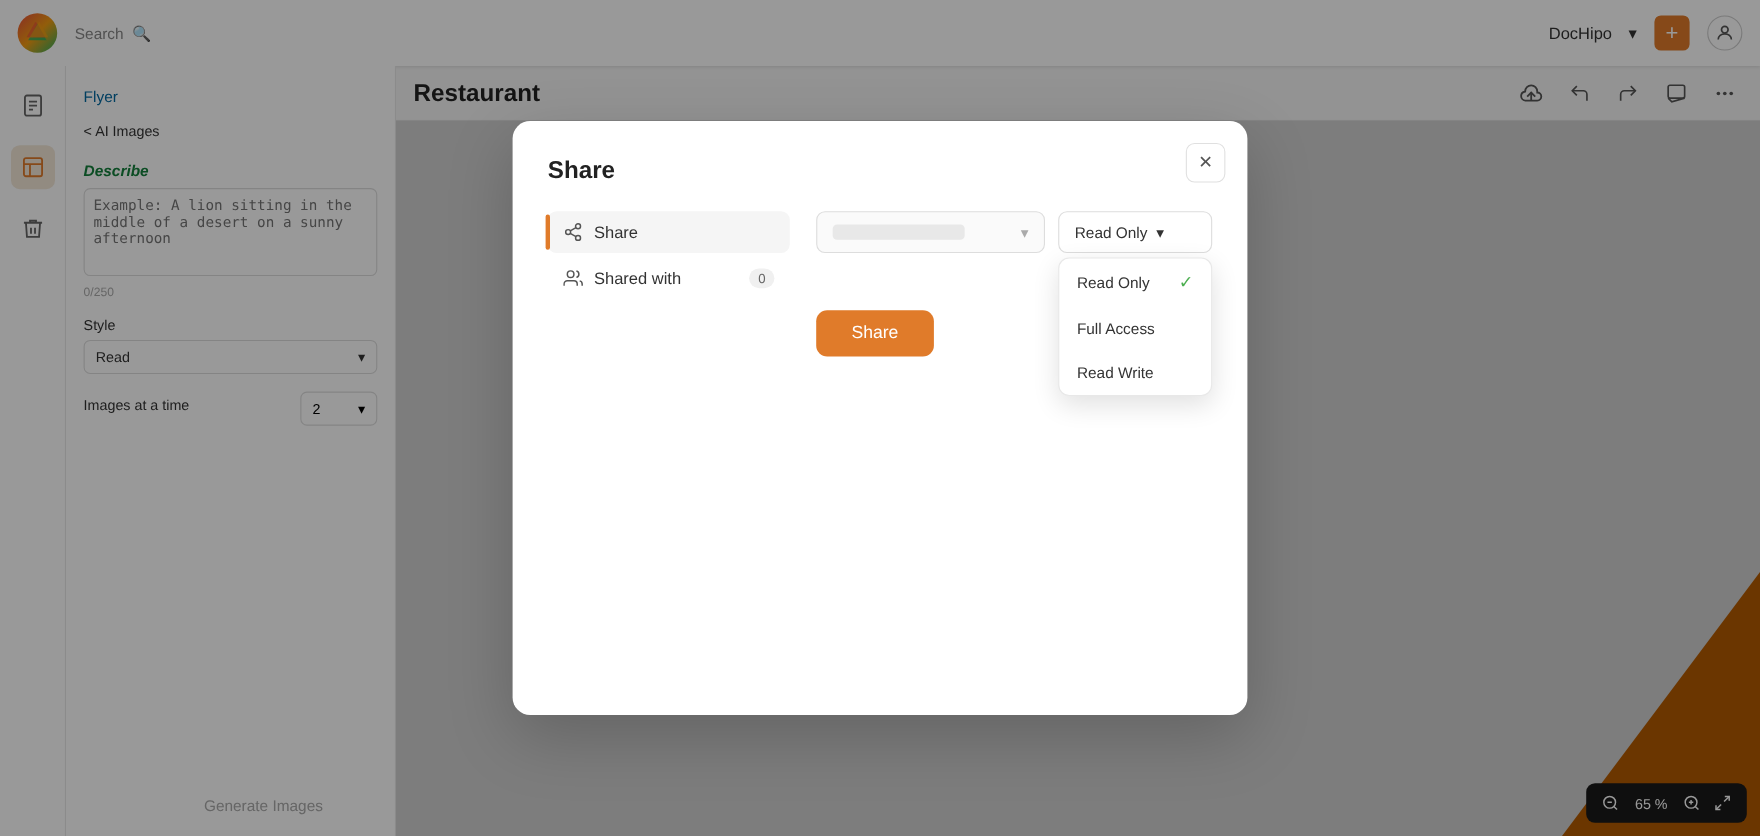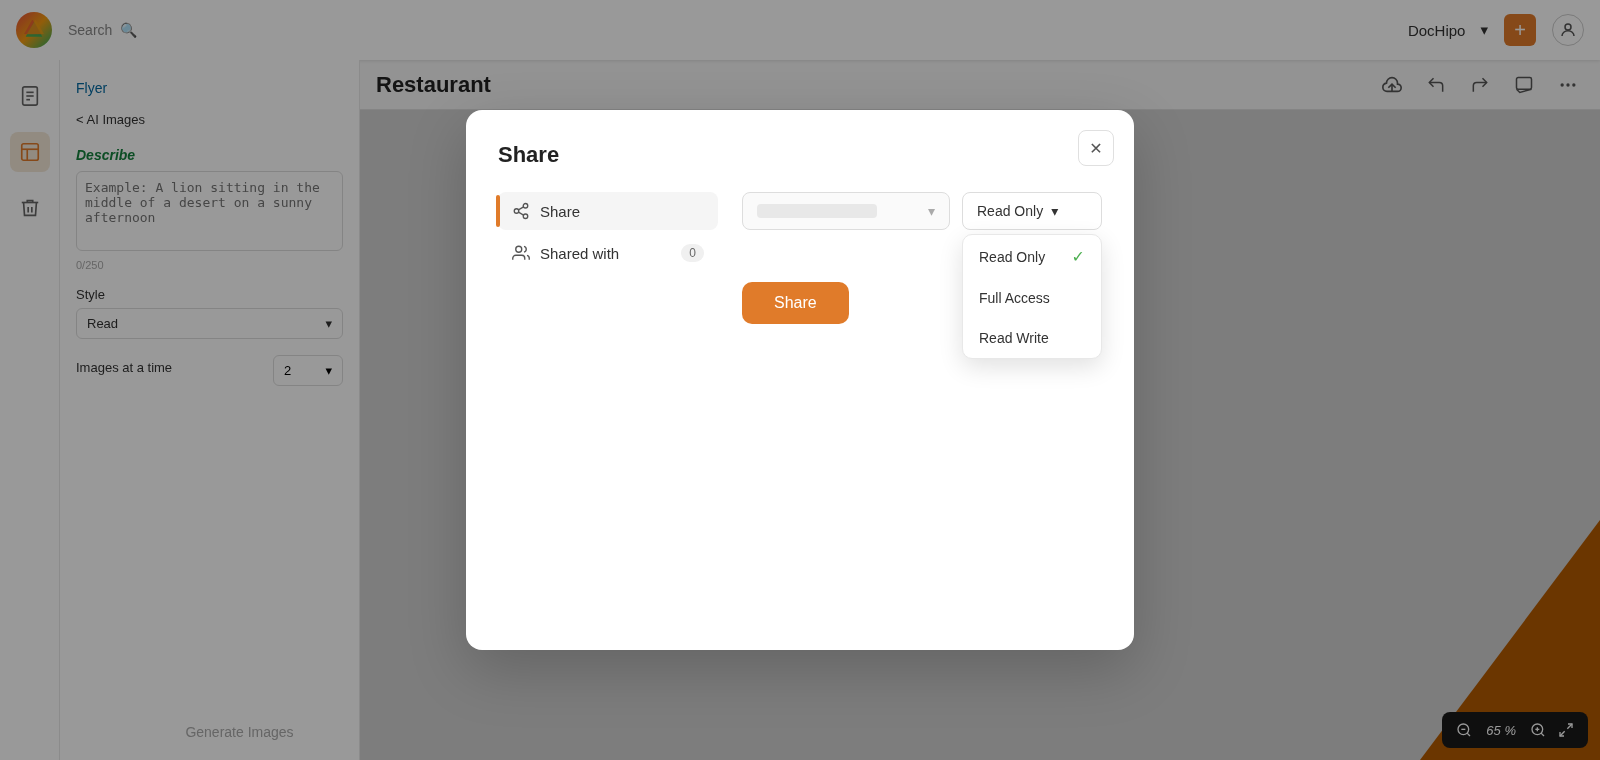--- a/index.html
+++ b/index.html
@@ -190,21 +190,20 @@
     
     .bottom-bar {
       position: absolute;
       bottom: 12px; right: 12px;
       background: #1a1a1a;
       border-radius: 8px;
       display: flex; align-items: center; gap: 0;
       padding: 4px 8px;
       color: #fff; font-size: 13px;
       z-index: 2;
-      font-style: italic;
     }
     .bottom-bar-btn {
       width: 28px; height: 28px;
       display: flex; align-items: center; justify-content: center;
       cursor: pointer; color: #fff;
     }
     .bottom-bar-pct { padding: 0 8px; font-size: 13px; }
 
     
     .modal-overlay {

